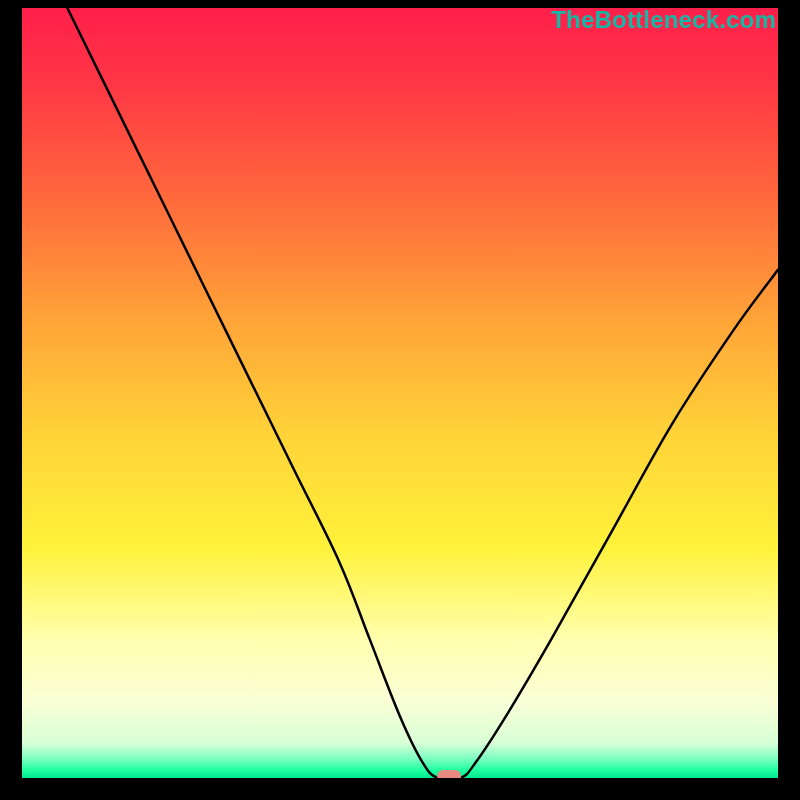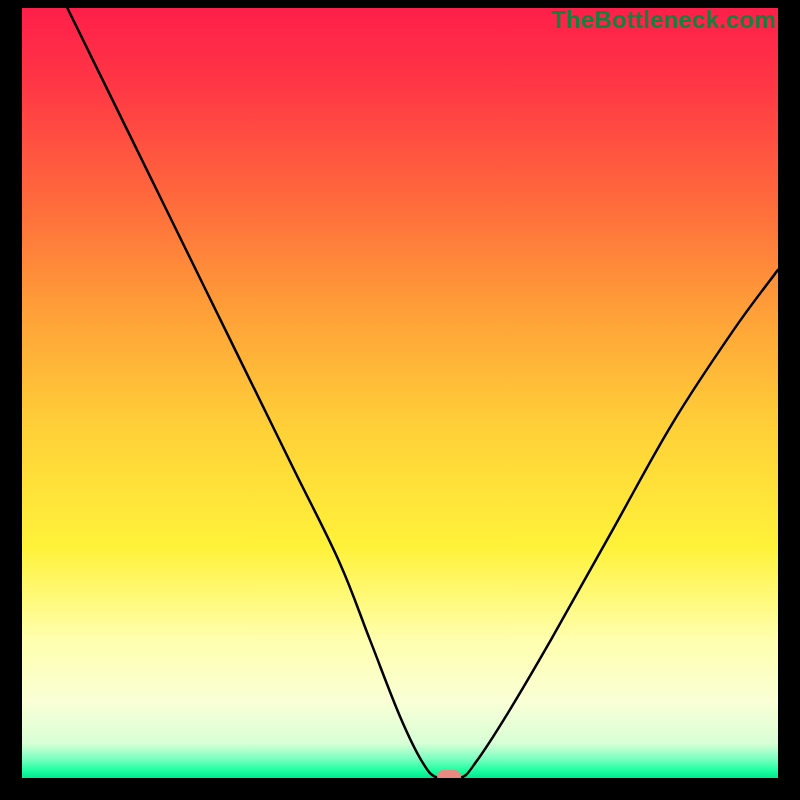--- a/index.html
+++ b/index.html
@@ -25,21 +25,21 @@
     width: 756px;
     height: 770px;
   }
   .watermark {
     position: absolute;
     top: 6px;
     right: 24px;
     font-family: Arial, Helvetica, sans-serif;
     font-size: 24px;
     font-weight: 600;
-    color: #15803d;
+    color: #14b8a6;
     letter-spacing: 0.2px;
   }
 </style>
 </head>
 <body>
 
 <div class="frame">
   <svg class="plot" viewBox="0 0 756 770" preserveAspectRatio="none">
     <defs>
       <linearGradient id="bg-grad" x1="0" y1="0" x2="0" y2="1">

